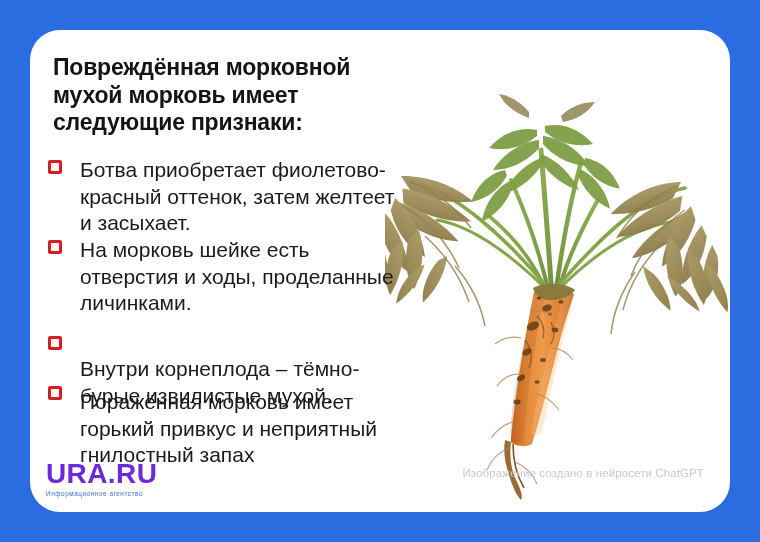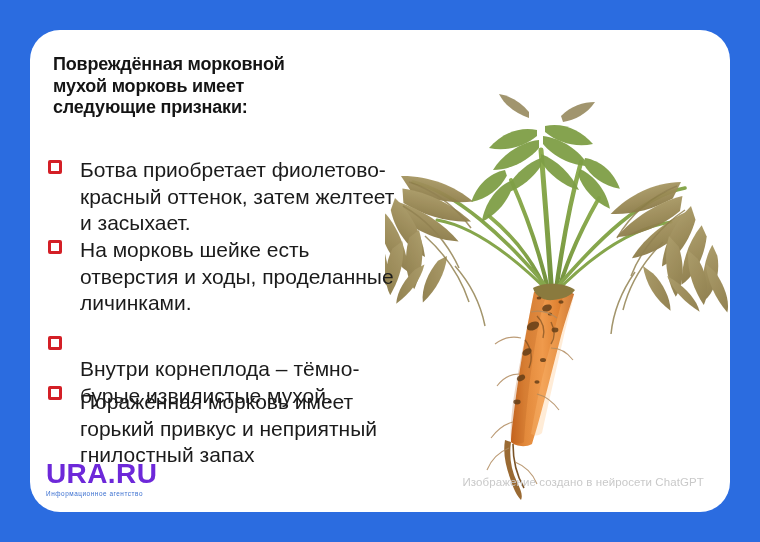--- a/index.html
+++ b/index.html
@@ -24,21 +24,21 @@
     background: #ffffff;
     border-radius: 30px;
     overflow: hidden;
   }
   
   .title {
     position: absolute;
     left: 23px;
     top: 24px;
     width: 400px;
-    font-size: 18px;
+    font-size: 23px;
     line-height: 1.20;
     font-weight: 700;
     letter-spacing: -0.2px;
     color: #141414;
     white-space: pre-line;
   }
   
   .list {
     position: absolute;
     left: 18px;
@@ -96,21 +96,21 @@
     margin-top: 3px;
     font-size: 6.4px;
     letter-spacing: 0.55px;
     color: #3a6fd0;
     line-height: 1;
   }
   
   .attribution {
     position: absolute;
     right: 26px;
-    bottom: 24px;
+    bottom: 33px;
     font-size: 11.5px;
     color: #c9c9c9;
     letter-spacing: 0.1px;
   }
   
   .photo {
     position: absolute;
     left: 355px;
     top: 0px;
     width: 345px;

